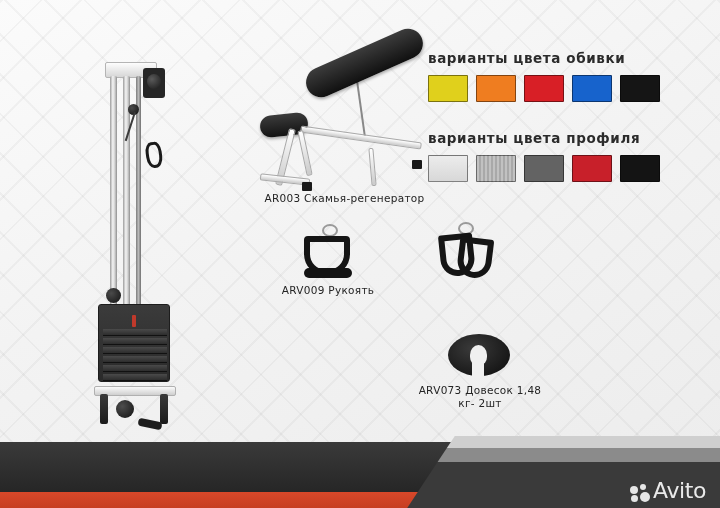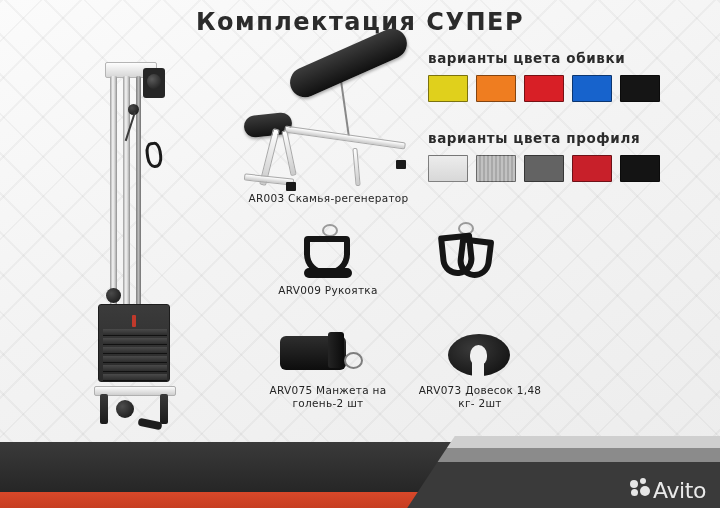--- a/index.html
+++ b/index.html
@@ -117,21 +117,21 @@
     position:absolute; left:56px; top:358px; width:18px; height:18px;
     border-radius:50%;
     background: radial-gradient(circle at 35% 35%, #4d4d4d, #111);
   }
   .low-handle {
     position:absolute; left:78px; top:378px; width:24px; height:8px;
     background:#1e1e1e; border-radius:6px; transform: rotate(12deg);
   }
 
   
-  #bench-figure { left: 226px; top: 42px; width: 205px; }
+  #bench-figure { left: 242px; top: 42px; width: 205px; }
   .bench-art { width: 195px; height: 150px; position: relative; }
   .bench-pad-back {
     position:absolute; left:60px; top:6px; width:125px; height:30px;
     background: linear-gradient(180deg,#3c3c3c,#101010);
     border-radius:15px; transform: rotate(-24deg);
     box-shadow: 0 2px 3px rgba(0,0,0,.3);
   }
   .bench-pad-seat {
     position:absolute; left:18px; top:72px; width:48px; height:22px;
     background: linear-gradient(180deg,#3c3c3c,#121212);
@@ -263,41 +263,40 @@
     background: repeating-linear-gradient(115deg, rgba(255,255,255,.75) 0 1.5px, transparent 1.5px 4px);
   }
   .brand-text {
     font-size:19px; font-weight:bold; font-style:italic;
     letter-spacing:2px;
     color:#b9b9b9;
     font-family:"DejaVu Sans", sans-serif;
   }
   .avito {
     position:absolute; right:14px; top:42px;
-    display:flex; align-items:flex-start; gap:3px;
+    display:flex; align-items:flex-end; gap:3px;
   }
   .avito-dots { position:relative; width:20px; height:19px; }
   .avito-dots i {
     position:absolute; border-radius:50%; background:#e6e6e6; display:block;
   }
   .avito-dots i:nth-child(1){ left:0; top:2px; width:8px; height:8px; }
   .avito-dots i:nth-child(2){ left:10px; top:0; width:6px; height:6px; }
   .avito-dots i:nth-child(3){ left:1px; top:11px; width:7px; height:7px; }
   .avito-dots i:nth-child(4){ left:10px; top:8px; width:10px; height:10px; }
   .avito-text {
     font-size:22px; color:#eaeaea; letter-spacing:-.4px;
     font-family:"DejaVu Sans", sans-serif;
   }
 </style>
 </head>
 <body>
 
 <div id="page">
 
-  <div class="title">Комплектация СУПЕР</div>
 
   <div class="figure" id="machine-figure">
     <div class="art" style="width:130px;height:370px;">
       <div class="tower-topcap"></div>
       <div class="tower-rail rail-a"></div>
       <div class="tower-rail rail-b"></div>
       <div class="tower-rail rail-c"></div>
       <div class="tower-head"></div>
       <div class="pulley-s" style="left:68px;top:62px;"></div>
       <div class="cable" style="left:74px;top:70px;height:30px;transform:rotate(18deg);"></div>
@@ -357,40 +356,32 @@
       <div class="swatch" style="background:#151515"></div>
     </div>
   </div>
 
   <div class="figure" id="acc-handle-single">
     <div class="acc" style="width:140px;height:62px;">
       <div class="dring" style="left:64px;top:2px;"></div>
       <div class="handle-strap" style="left:46px;top:14px;width:46px;height:40px;"></div>
       <div style="position:absolute;left:46px;top:46px;width:48px;height:10px;background:#141414;border-radius:5px;"></div>
     </div>
-    <div class="cap">ARV009 Рукоятка</div>
+    <div class="cap">ARV009 Рукоять</div>
   </div>
 
   <div class="figure" id="acc-handle-double">
     <div class="acc" style="width:146px;height:62px;">
       <div class="dring" style="left:66px;top:0px;"></div>
       <div class="handle-strap" style="left:48px;top:12px;width:34px;height:42px;transform:rotate(-6deg);"></div>
       <div class="handle-strap" style="left:66px;top:16px;width:34px;height:40px;transform:rotate(7deg);"></div>
     </div>
   </div>
 
 
-  <div class="figure" id="acc-ankle-cuff">
-    <div class="acc" style="width:160px;height:58px;">
-      <div class="cuff-body" style="left:32px;top:10px;"></div>
-      <div class="cuff-strap" style="left:80px;top:6px;"></div>
-      <div class="dring" style="left:96px;top:26px;width:19px;height:17px;border-color:#7e7e7e;"></div>
-    </div>
-    <div class="cap">ARV075 Манжета на голень-2 шт</div>
-  </div>
 
   <div class="figure" id="acc-addon-weight">
     <div class="acc" style="width:136px;height:58px;">
       <div class="plate-weight" style="left:36px;top:8px;">
         <div class="plate-hole"></div>
         <div class="plate-slot"></div>
       </div>
     </div>
     <div class="cap">ARV073 Довесок 1,48 кг- 2шт</div>
   </div>

